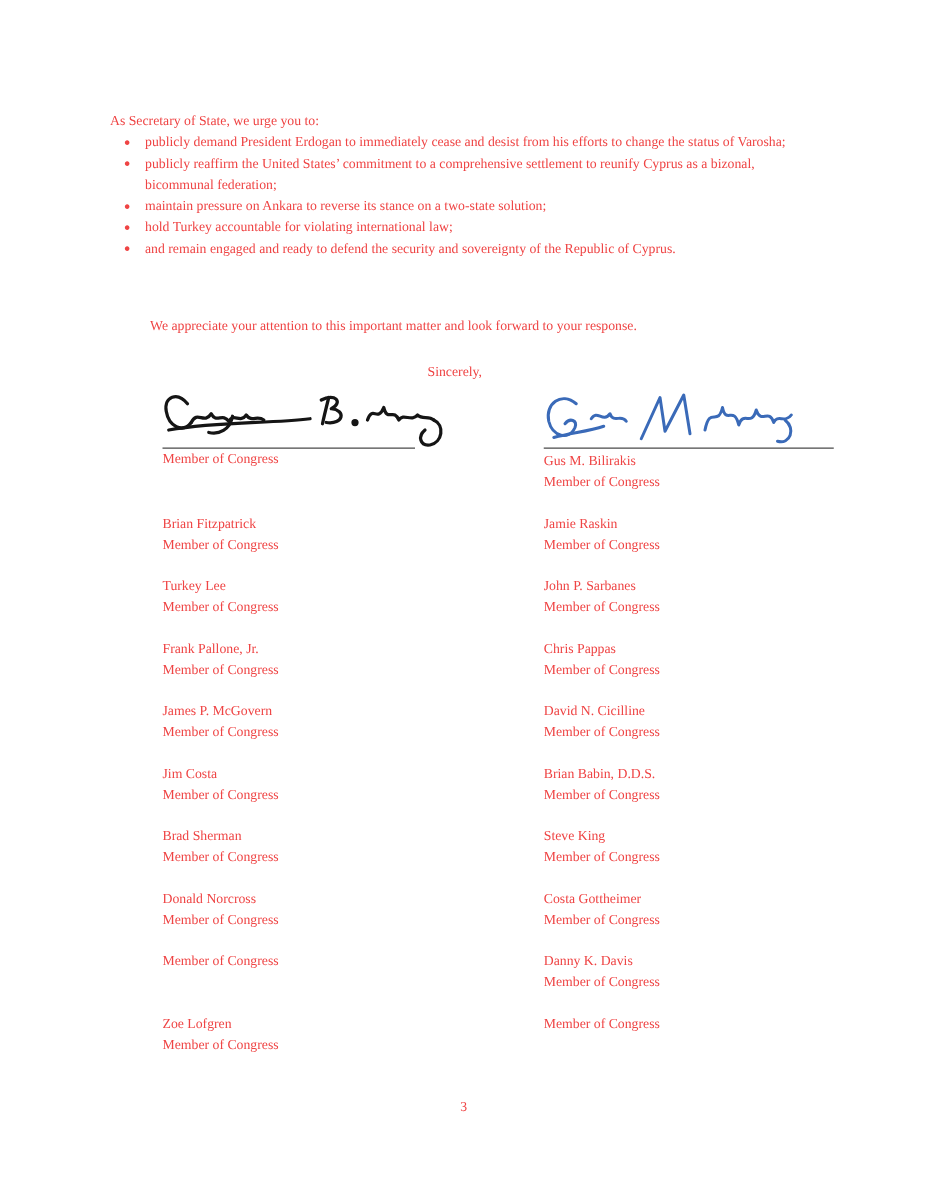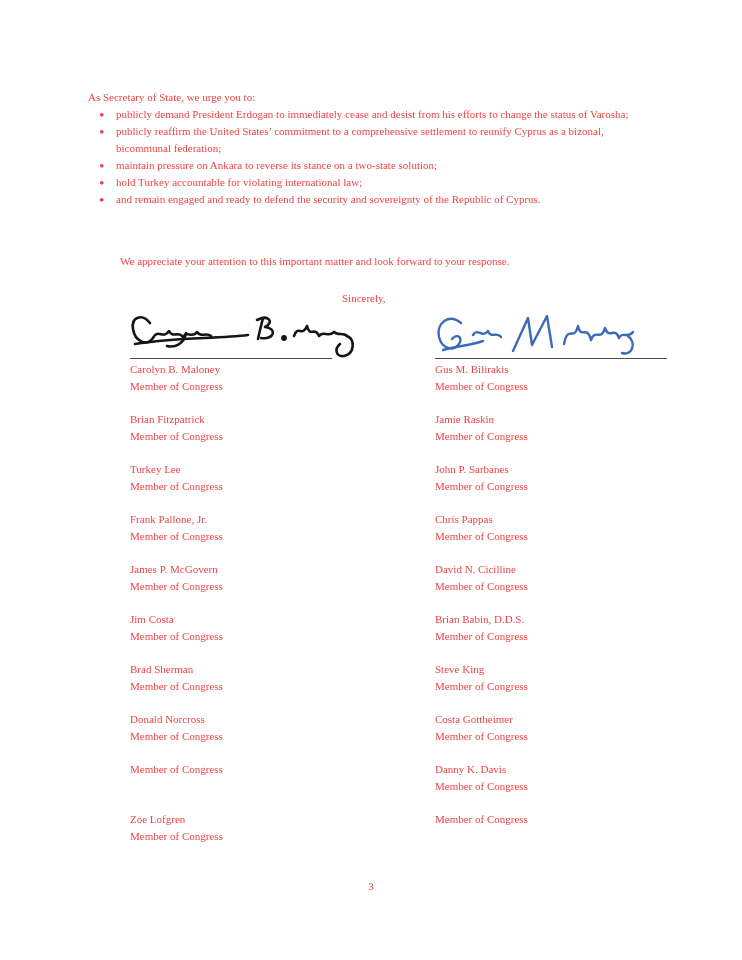--- a/index.html
+++ b/index.html
@@ -65,21 +65,20 @@
         <path d="M60,22 C58,33 49,37 41,35"></path>
         <path d="M9,33 C50,26 90,28 122,24"></path>
         <path d="M131,9 C142,3 149,11 139,16 C151,17 149,29 135,27"></path>
         <path d="M137,7 C135,15 133,23 132,28"></path>
         <circle cx="158" cy="27" r="1.6" fill="#151515"></circle>
         <path d="M168,25 C172,13 176,27 181,15 C184,27 189,15 193,25 C197,19 203,27 208,21 C212,25 217,21 221,25"></path>
         <path d="M221,25 C230,29 228,43 218,45 C210,46 208,38 214,33"></path>
       </svg>
     </div>
     <div class="sig-line"></div>
-    <div class="sig-name">Carolyn B. Maloney</div>
     <div class="sig-title">Member of Congress</div>
   </div>
 
   <div class="sig-col right">
     <div class="sig-canvas">
       <svg width="215" height="50" viewBox="0 0 215 50" fill="none" stroke="#3a6ab8" stroke-width="2.4" stroke-linecap="round" stroke-linejoin="round">
         <path d="M30,10 C18,0 5,10 8,24 C11,36 24,40 29,29 C31,23 25,21 21,26"></path>
         <path d="M12,37 C28,33 40,32 52,28"></path>
         <path d="M42,22 C47,14 51,26 57,18 C60,26 66,18 70,24"></path>
         <path d="M82,38 L97,5 L101,32 L116,3 L121,34"></path>

